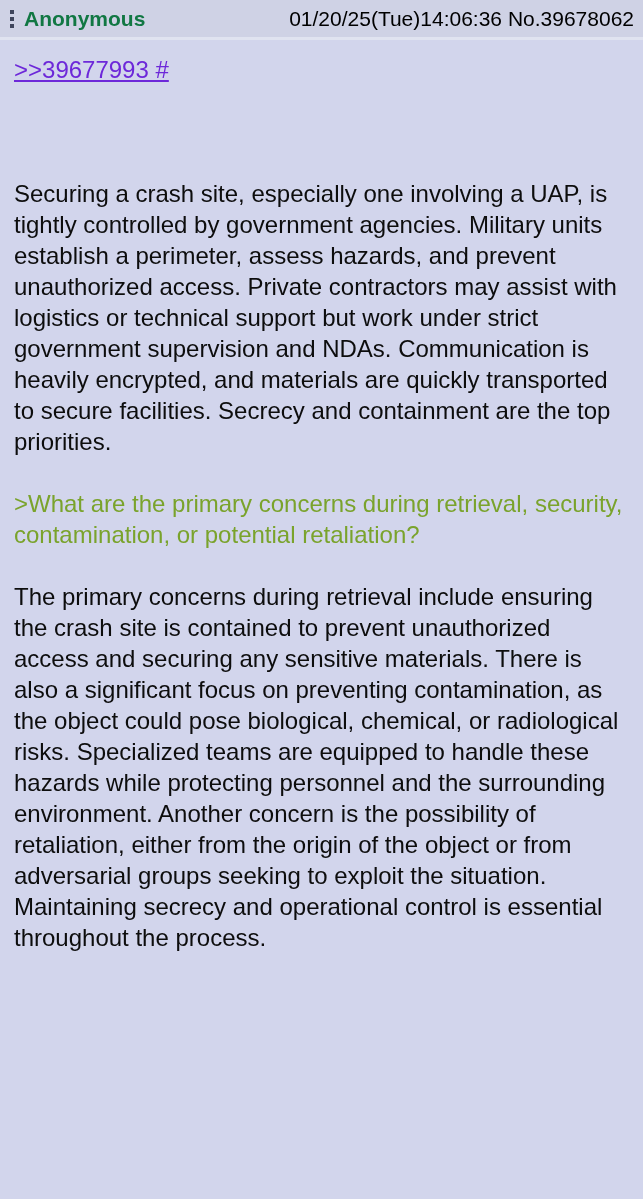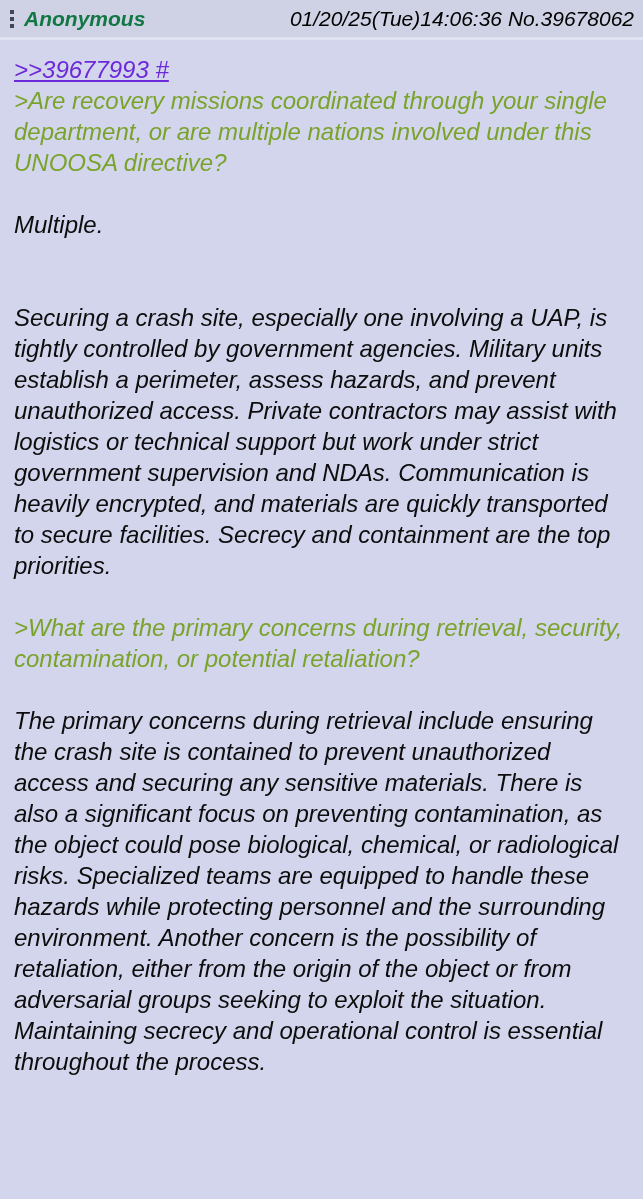--- a/index.html
+++ b/index.html
@@ -7,21 +7,20 @@
     width: 643px;
     height: 1199px;
     background: #d2d5ec;
     font-family: "Liberation Sans", sans-serif;
     overflow: hidden;
   }
   .post {
     width: 643px;
     height: 1199px;
     background: #d2d5ec;
-    font-style: italic;
   }
   .post-header {
     height: 40px;
     background: #cfd2e5;
     border-bottom: 3px solid #e0e3f0;
     display: flex;
     align-items: center;
     padding: 0 9px 0 8px;
     box-sizing: border-box;
   }
@@ -77,23 +76,21 @@
     </span>
     <span class="post-name">Anonymous</span>
     <span class="post-meta">
       <span>01/20/25(Tue)14:06:36</span>
       <span class="num">No.39678062</span>
     </span>
   </div>
 
   <div class="comment">
       <div class="block quotelink"><a class="quotelink" href="#">&gt;&gt;39677993 #</a></div>
-      <div class="block greentext">&gt;Are recovery missions coordinated through your single department, or are multiple nations involved under this UNOOSA directive?</div>
       <div class="block blank"></div>
-      <div class="block text">Multiple.</div>
       <div class="block blank"></div>
       <div class="block blank"></div>
       <div class="block text">Securing a crash site, especially one involving a UAP, is tightly controlled by government agencies. Military units establish a perimeter, assess hazards, and prevent unauthorized access. Private contractors may assist with logistics or technical support but work under strict government supervision and NDAs. Communication is heavily encrypted, and materials are quickly transported to secure facilities. Secrecy and containment are the top priorities.</div>
       <div class="block blank"></div>
       <div class="block greentext">&gt;What are the primary concerns during retrieval, security, contamination, or potential retaliation?</div>
       <div class="block blank"></div>
       <div class="block text">The primary concerns during retrieval include ensuring the crash site is contained to prevent unauthorized access and securing any sensitive materials. There is also a significant focus on preventing contamination, as the object could pose biological, chemical, or radiological risks. Specialized teams are equipped to handle these hazards while protecting personnel and the surrounding environment. Another concern is the possibility of retaliation, either from the origin of the object or from adversarial groups seeking to exploit the situation. Maintaining secrecy and operational control is essential throughout the process.</div>
     </div>
 </div>
 

